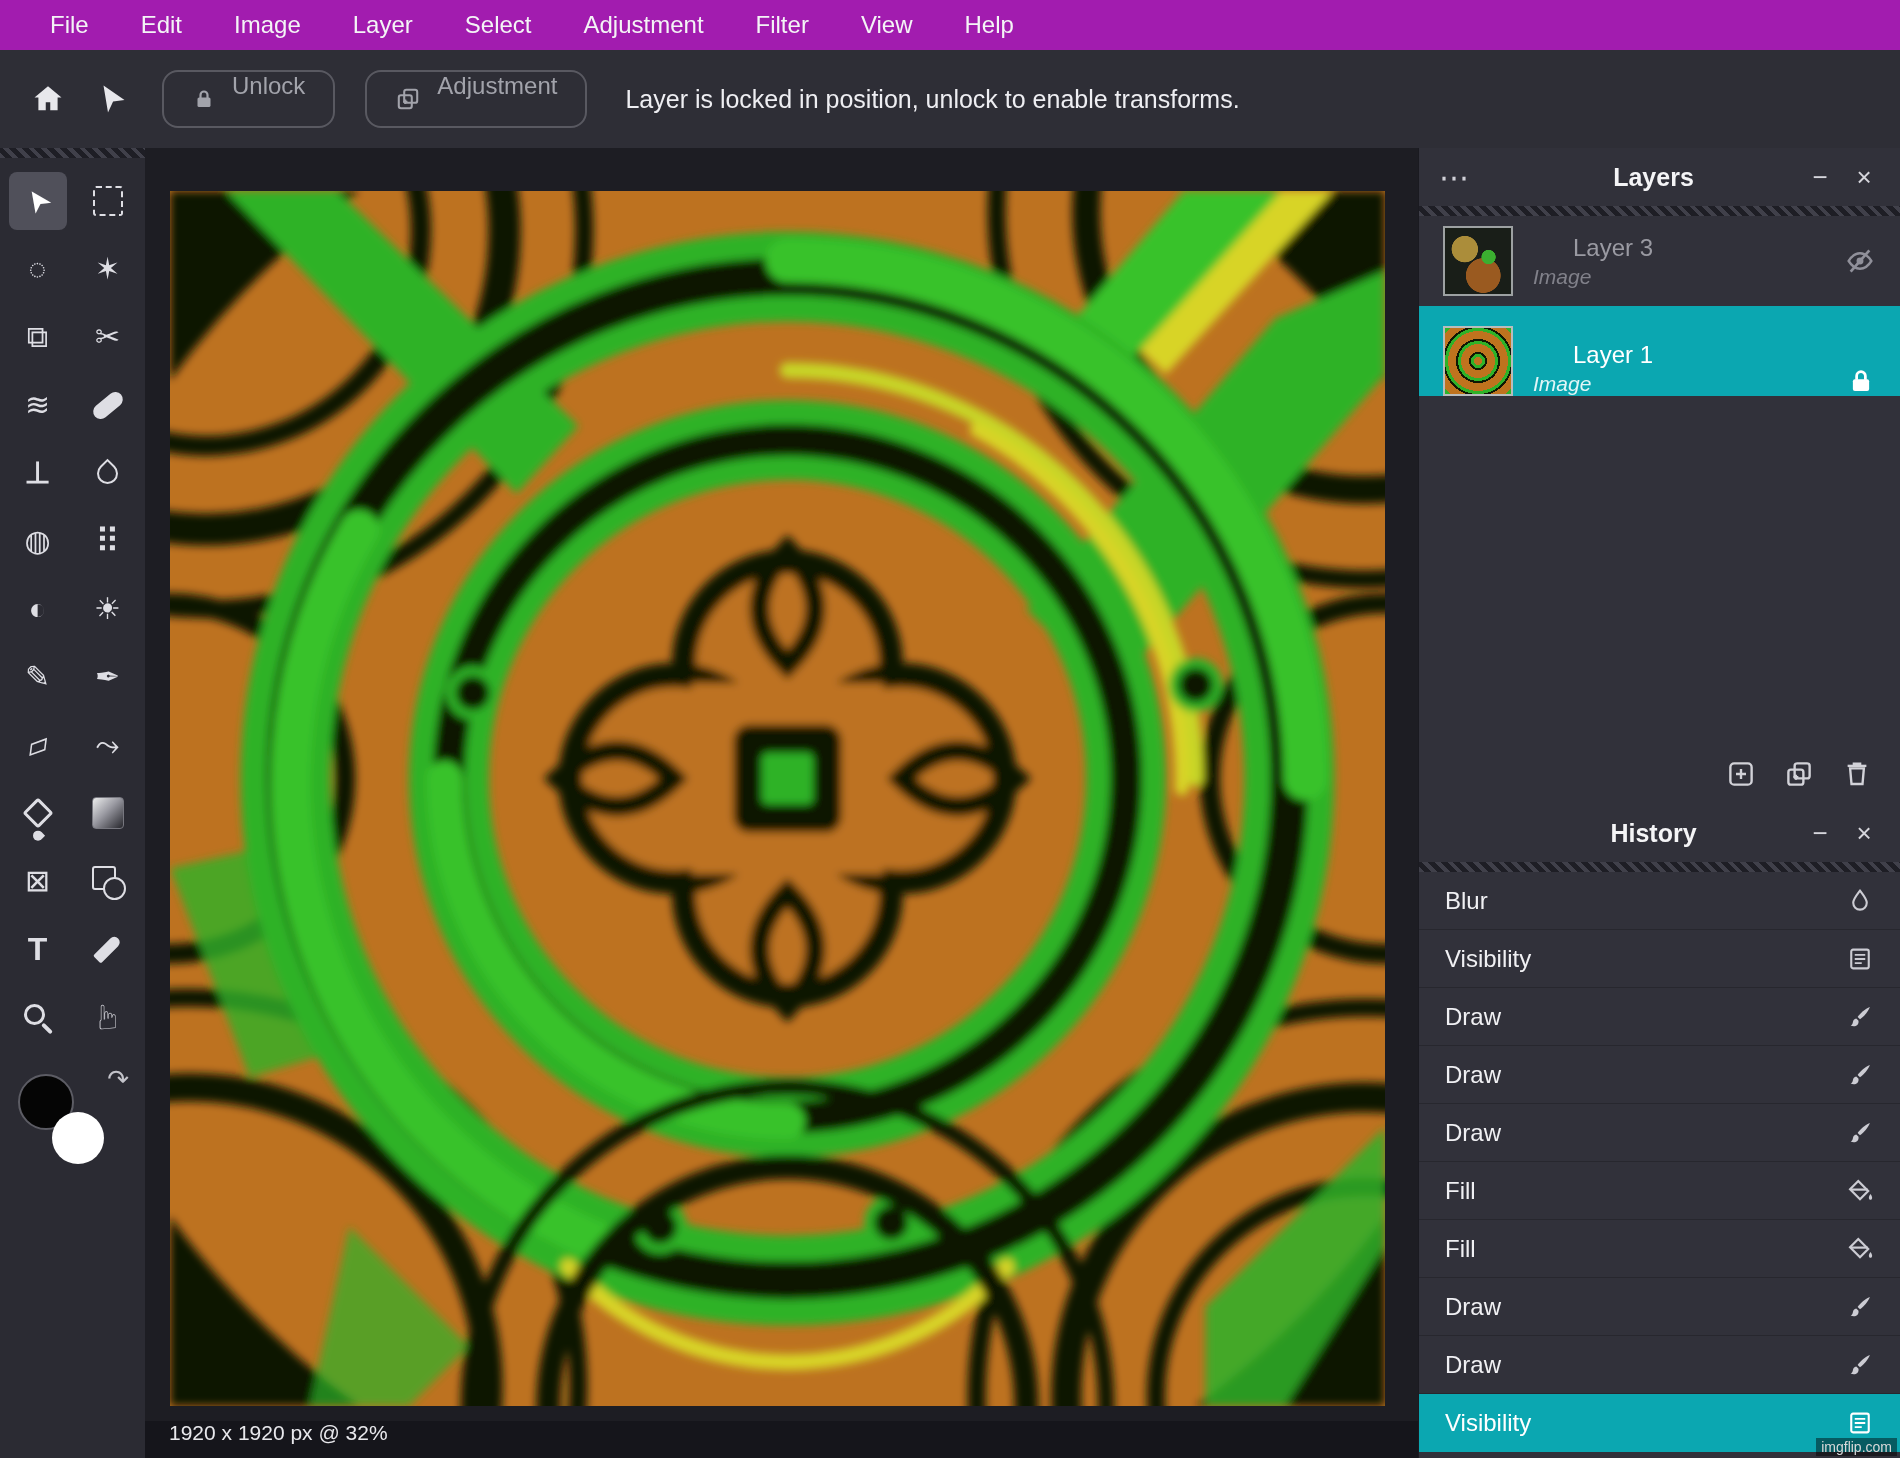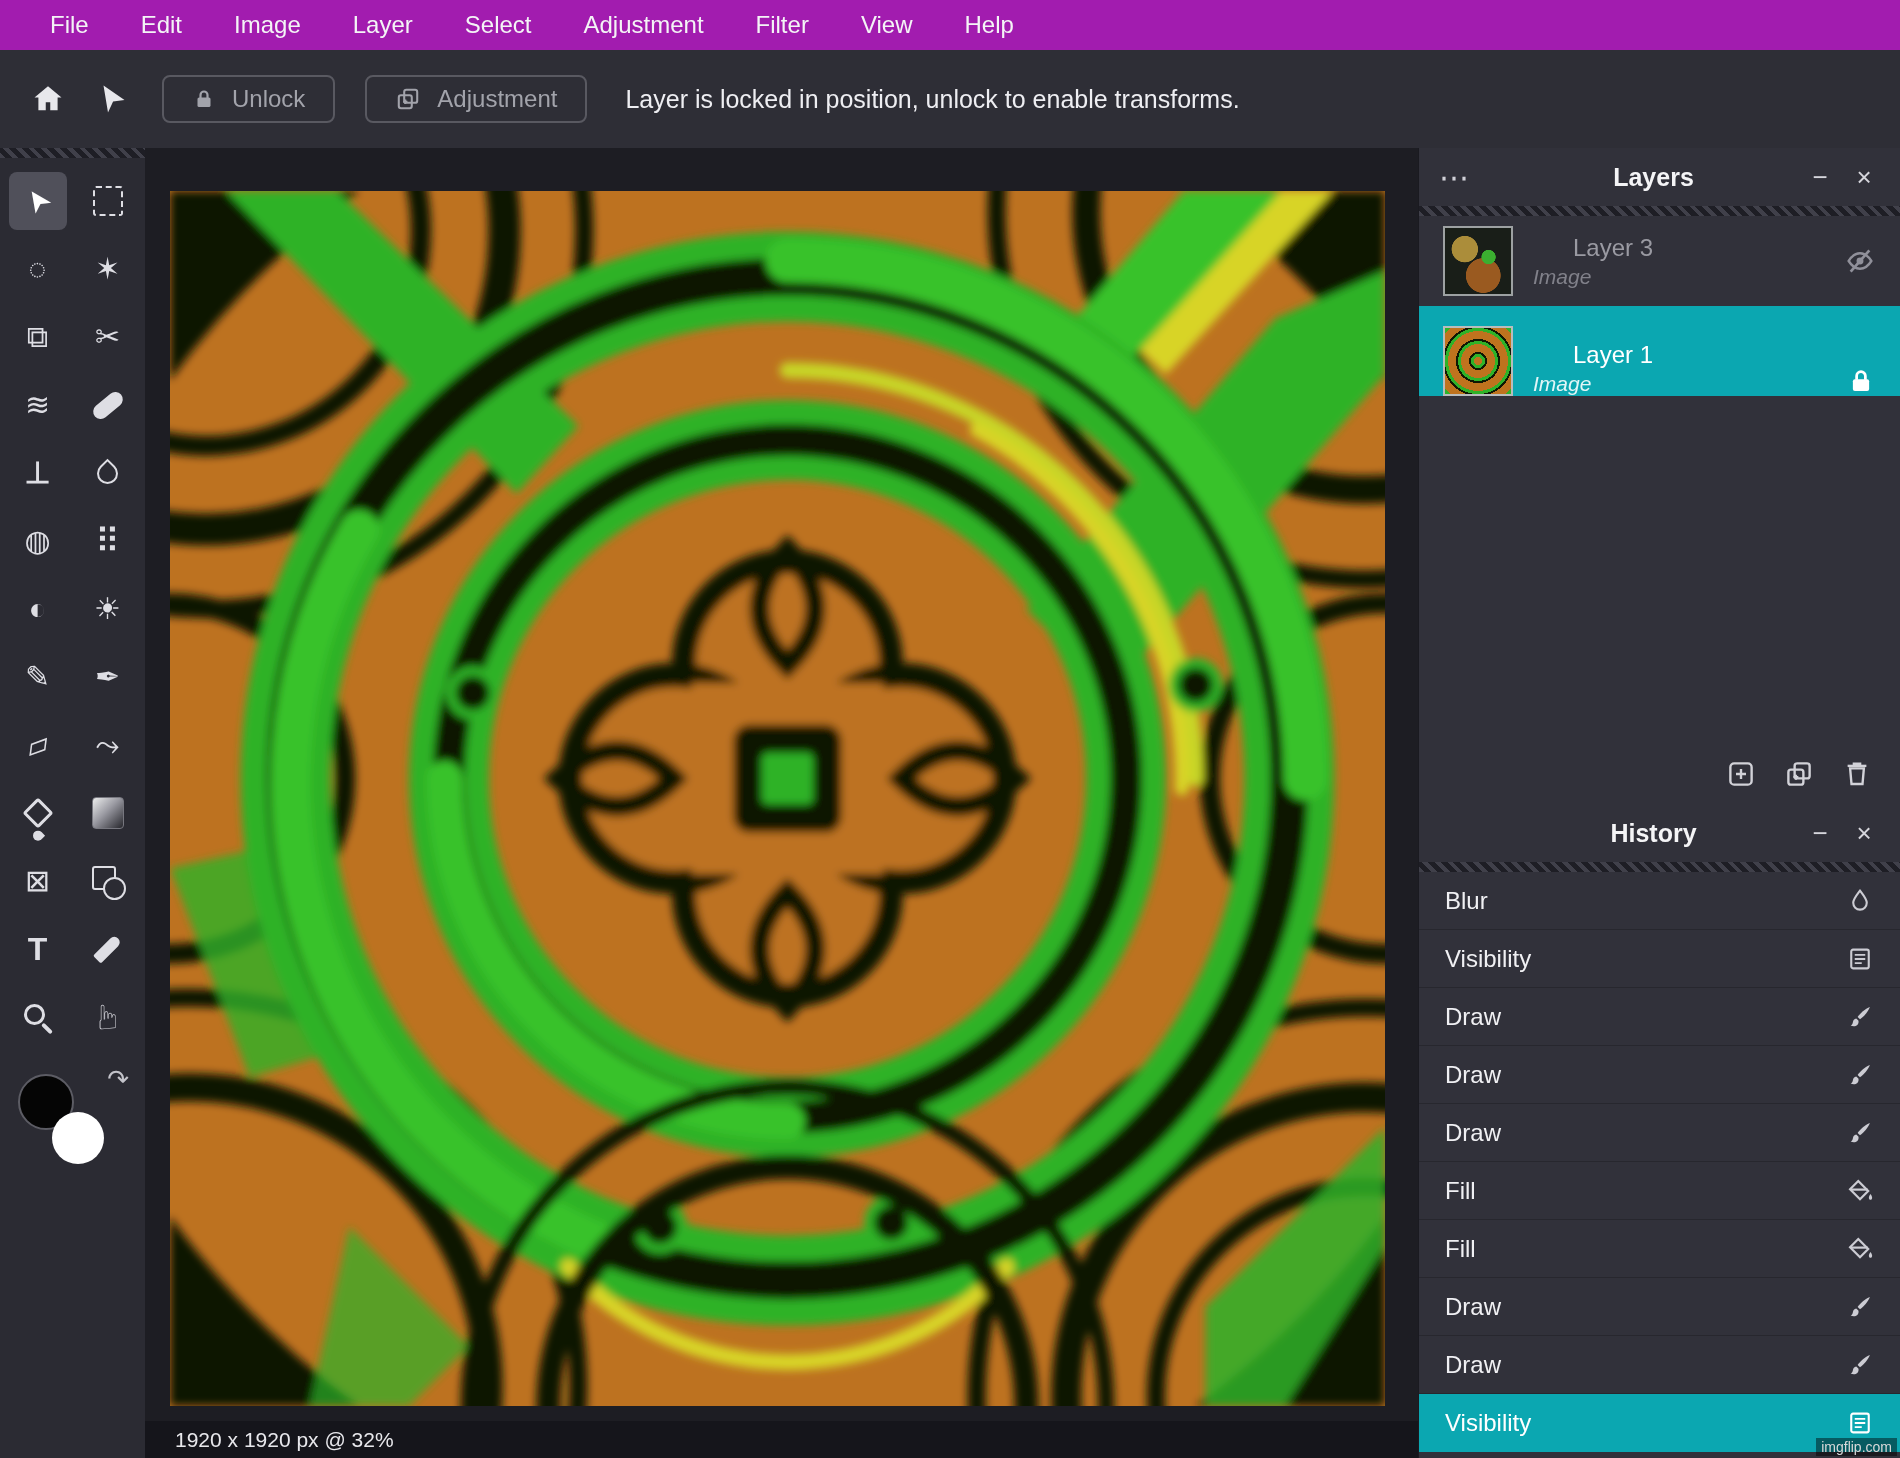--- a/index.html
+++ b/index.html
@@ -17,22 +17,22 @@
   }
   .menubar .mitem { cursor:default; }
 
   
   .toolbar {
     height:98px; background:#2e2e36; display:flex; align-items:center;
     padding:0 30px; gap:30px; flex:0 0 auto;
   }
   .tb-ico { color:#e8e8ec; display:flex; align-items:center; }
   .tb-btn {
-    display:flex; align-items:center; gap:16px; height:48px; padding:0 28px;
-    border:2px solid #595961; border-radius:8px; color:#a2a3ab; font-size:24px;
+    display:flex; gap:16px; height:58px; padding:0 28px;
+    border:2px solid #595961; border-radius:16px; color:#a2a3ab; font-size:24px;
     background:transparent; cursor:pointer;
   }
   .tb-status { font-size:25px; color:#eeeef2; margin-left:8px; }
 
   
   .main { flex:1; display:flex; min-height:0; }
 
   
   .hatch { height:10px; background:repeating-linear-gradient(45deg,#40404a 0 4px,#1e1e25 4px 9px); flex:0 0 auto; }
 
@@ -79,21 +79,21 @@
   .swatch-bg { position:absolute; left:52px; top:40px; width:52px; height:52px; border-radius:50%;
     background:#ffffff; cursor:pointer; }
   .swap { position:absolute; right:16px; top:-8px; font-size:26px; color:#c3c3ca; cursor:pointer; }
 
   
   .canvas-area { flex:1; position:relative; background:#1d1d23; min-width:0; }
   .artwork { position:absolute; left:25px; top:43px; width:1215px; height:1215px; cursor:crosshair; }
   .artwork svg { width:100%; height:100%; display:block; }
   .canvas-bottombar {
     position:absolute; left:0; right:0; bottom:0; height:37px; background:#15151b;
-    display:flex; align-items:center; padding-left:30px; font-size:21px; color:#e8e8ec;
+    display:flex; padding-left:24px; font-size:21px; color:#e8e8ec;
   }
 
   
   .rightpanel { width:482px; background:#31313a; display:flex; flex-direction:column; flex:0 0 auto; border-left:1px solid #1a1a20; }
   .panel-header {
     height:58px; flex:0 0 auto; display:grid; grid-template-columns:70px 1fr 44px 44px;
     align-items:center; padding:0 14px 0 20px;
   }
   .ph-left { font-size:30px; color:#cfcfd6; letter-spacing:2px; cursor:pointer; }
   .ph-title { text-align:center; font-size:25px; font-weight:bold; color:#f4f4f6; }

